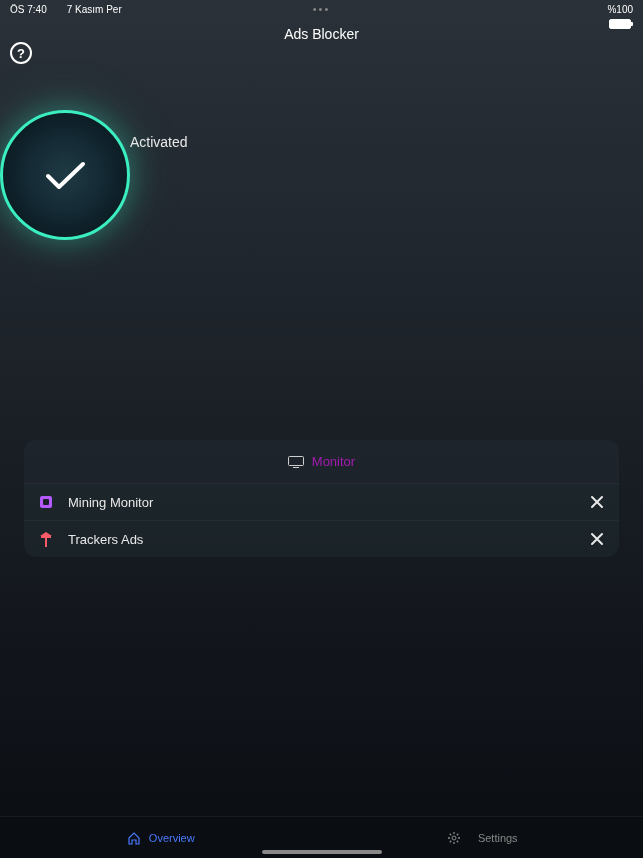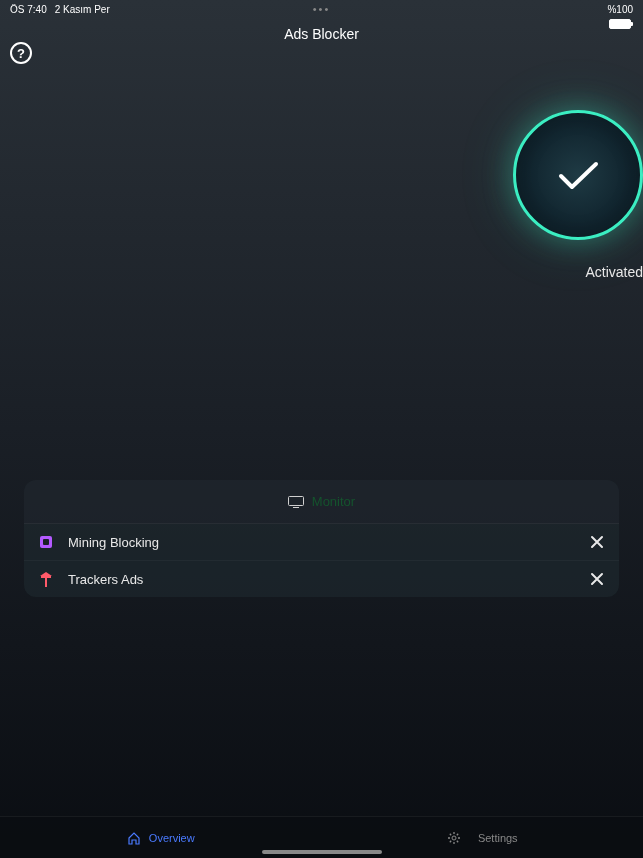--- a/index.html
+++ b/index.html
@@ -15,21 +15,21 @@
     
     
     .status-bar {
       display: flex;
       justify-content: space-between;
       align-items: center;
       padding: 4px 10px;
       font-size: 10px;
       height: 18px;
     }
-    .status-left { display: flex; gap: 8px; align-items: center; }
+    .status-left { display: flex; gap: 20px; align-items: center; }
     .status-center { position: absolute; left: 50%; transform: translateX(-50%); color: #888; letter-spacing: 2px; font-size: 11px; }
     .status-right { display: flex; gap: 4px; align-items: center; flex-direction: column; }
     .battery-icon {
       width: 22px; height: 10px;
       border: 1px solid #fff; border-radius: 2px;
       background: #fff;
       position: relative;
     }
     .battery-icon::after {
       content: ''; position: absolute; right: -3px; top: 2px;
@@ -57,22 +57,22 @@
       align-items: center;
       justify-content: center;
       font-size: 13px;
       font-weight: bold;
       cursor: pointer;
     }
     
     
     .activation-container {
       display: flex;
-      flex-direction: column;
-      align-items: flex-end;
+      flex-direction: row;
+      align-items: flex-start;
       margin-top: 60px;
     }
     .circle-glow {
       width: 130px; height: 130px;
       border-radius: 50%;
       background: radial-gradient(circle, rgba(30,60,70,0.9) 0%, rgba(15,35,45,0.95) 60%);
       border: 3px solid #3beec2;
       box-shadow: 0 0 30px rgba(59,238,194,0.35), 0 0 60px rgba(59,238,194,0.15), inset 0 0 20px rgba(0,0,0,0.3);
       display: flex;
       align-items: center;
@@ -95,21 +95,21 @@
       border-radius: 12px;
       overflow: hidden;
     }
     .monitor-header {
       display: flex;
       align-items: center;
       justify-content: center;
       gap: 8px;
       padding: 14px;
       font-size: 13px;
-      color: #14532d;
+      color: #a21caf;
       border-bottom: 1px solid rgba(255,255,255,0.05);
     }
     .monitor-icon {
       width: 16px; height: 12px;
     }
     .monitor-row {
       display: flex;
       align-items: center;
       padding: 10px 14px;
       border-bottom: 1px solid rgba(255,255,255,0.04);
@@ -169,21 +169,21 @@
       background: #888;
       border-radius: 2px;
     }
   </style>
 </head>
 <body>
 
 <div class="status-bar">
   <div class="status-left">
     <span>ÖS 7:40</span>
-    <span>2 Kasım Per</span>
+    <span>7 Kasım Per</span>
   </div>
   <div class="status-center">•••</div>
   <div class="status-right">
     <svg width="14" height="10" viewBox="0 0 14 10">
         <path d="M7 9 L5.5 7.5 Q7 6 8.5 7.5 Z M3 5 Q7 1 11 5 L9.5 6.5 Q7 4 4.5 6.5 Z M1 3 Q7 -3 13 3 L11.5 4.5 Q7 0 2.5 4.5 Z" fill="#fff"></path>
       </svg>
     <span>%100</span>
     <div class="battery-icon"></div>
   </div>
 </div>
@@ -213,21 +213,21 @@
   </div>
 
 
   <div class="monitor-row">
     <div class="row-icon">
       <svg width="14" height="14" viewBox="0 0 14 14">
           <rect x="1" y="1" width="12" height="12" rx="2" fill="#b45aff"></rect>
           <rect x="4" y="4" width="6" height="6" rx="1" fill="#1a1f26"></rect>
         </svg>
     </div>
-    <span class="row-label">Mining Blocking</span>
+    <span class="row-label">Mining Monitor</span>
     <div class="row-close">
       <svg width="14" height="14" viewBox="0 0 14 14">
           <path d="M2 2 L12 12 M12 2 L2 12" stroke="#e8e8e8" stroke-width="2" stroke-linecap="round"></path>
         </svg>
     </div>
   </div>
 
   <div class="monitor-row">
     <div class="row-icon">
       <svg width="14" height="16" viewBox="0 0 14 16">

